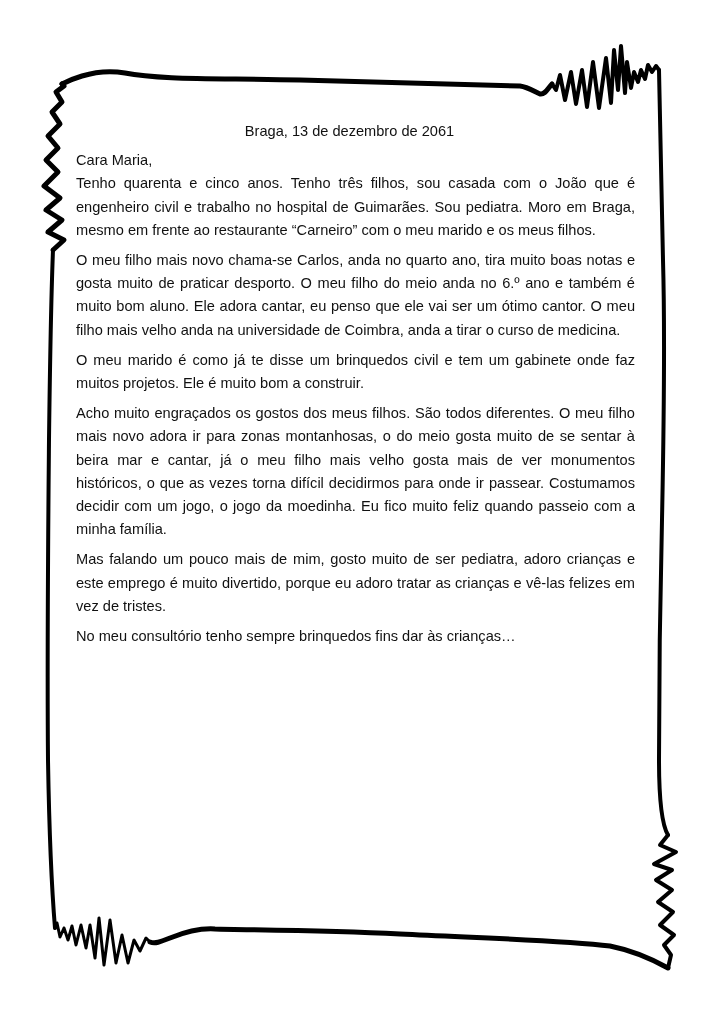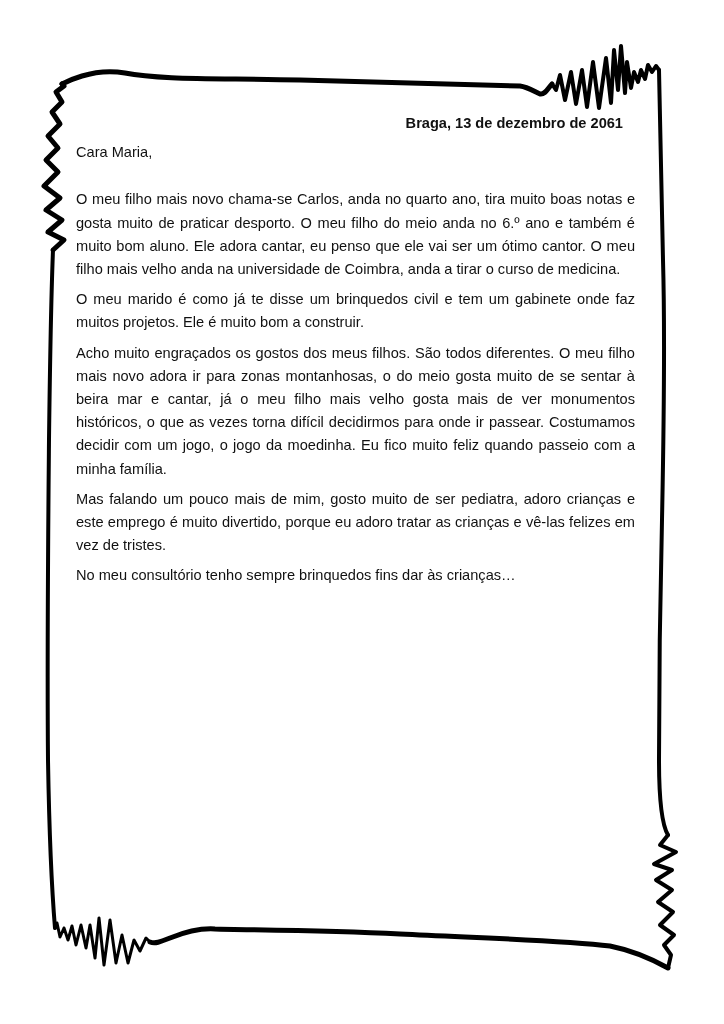--- a/index.html
+++ b/index.html
@@ -7,22 +7,22 @@
       width: 724px; height: 1024px; background: #ffffff;
       position: relative; overflow: hidden;
       font-family: "Liberation Sans", sans-serif;
       color: #111111;
     }
     .frame { position: absolute; left: 0; top: 0; width: 724px; height: 1024px; pointer-events: none; }
     .letter {
       position: absolute; left: 76px; top: 112px; width: 559px;
       font-size: 14.6px; line-height: 23.2px;
     }
-    .date { text-align: right; margin: 0 0 6px 0; padding-right: 12px; font-weight: bold; }
-    .greeting { margin: 0 0 24px 0; }
+    .date { text-align: center; margin: 8px 0 6px 0; padding-right: 12px; }
+    .greeting { margin: 0 0 0 0; }
     .para { margin: 0 0 7px 0; text-align: justify; }
   </style>
 </head>
 <body>
 
 <svg class="frame" viewBox="0 0 724 1024" xmlns="http://www.w3.org/2000/svg">
   <g fill="none" stroke="#000" stroke-linecap="round" stroke-linejoin="round">
 
     <path stroke-width="5" d="M62,84 C70,80 75,78 82,76 C95,72 108,70 125,73 C160,80 220,78 300,80 C380,82 440,84 520,86 C528,87 535,92 540,94 C545,95 548,88 552,84"></path>
 
@@ -38,18 +38,19 @@
 
     <path stroke-width="4" d="M55,928 C51,880 49,820 48,760 C47,650 48,550 49,440 C50,360 51,300 53,250"></path>
 
     <path stroke-width="5" d="M53,250 L64,240 L48,232 L62,220 L46,210 L60,198 L44,186 L58,172 L46,160 L58,148 L48,136 L60,124 L52,112 L62,102 L56,92 L64,86 L62,84"></path>
   </g>
 </svg>
 
 <div class="letter">
   <p class="date">Braga, 13 de dezembro de 2061</p>
   <p class="greeting">Cara Maria,</p>
+  <p class="para">Tenho quarenta e cinco anos. Tenho três filhos, sou casada com o João que é engenheiro civil e trabalho no hospital de Guimarães. Sou pediatra. Moro em Braga, mesmo em frente ao restaurante “Carneiro” com o meu marido e os meus filhos.</p>
   <p class="para">O meu filho mais novo chama-se Carlos, anda no quarto ano, tira muito boas notas e gosta muito de praticar desporto. O meu filho do meio anda no 6.º ano e também é muito bom aluno. Ele adora cantar, eu penso que ele vai ser um ótimo cantor. O meu filho mais velho anda na universidade de Coimbra, anda a tirar o curso de medicina.</p>
   <p class="para">O meu marido é como já te disse um brinquedos civil e tem um gabinete onde faz muitos projetos. Ele é muito bom a construir.</p>
   <p class="para">Acho muito engraçados os gostos dos meus filhos. São todos diferentes. O meu filho mais novo adora ir para zonas montanhosas, o do meio gosta muito de se sentar à beira mar e cantar, já o meu filho mais velho gosta mais de ver monumentos históricos, o que as vezes torna difícil decidirmos para onde ir passear. Costumamos decidir com um jogo, o jogo da moedinha. Eu fico muito feliz quando passeio com a minha família.</p>
   <p class="para">Mas falando um pouco mais de mim, gosto muito de ser pediatra, adoro crianças e este emprego é muito divertido, porque eu adoro tratar as crianças e vê-las felizes em vez de tristes.</p>
   <p class="para">No meu consultório tenho sempre brinquedos fins dar às crianças…</p>
 </div>
 
 </body></html>

